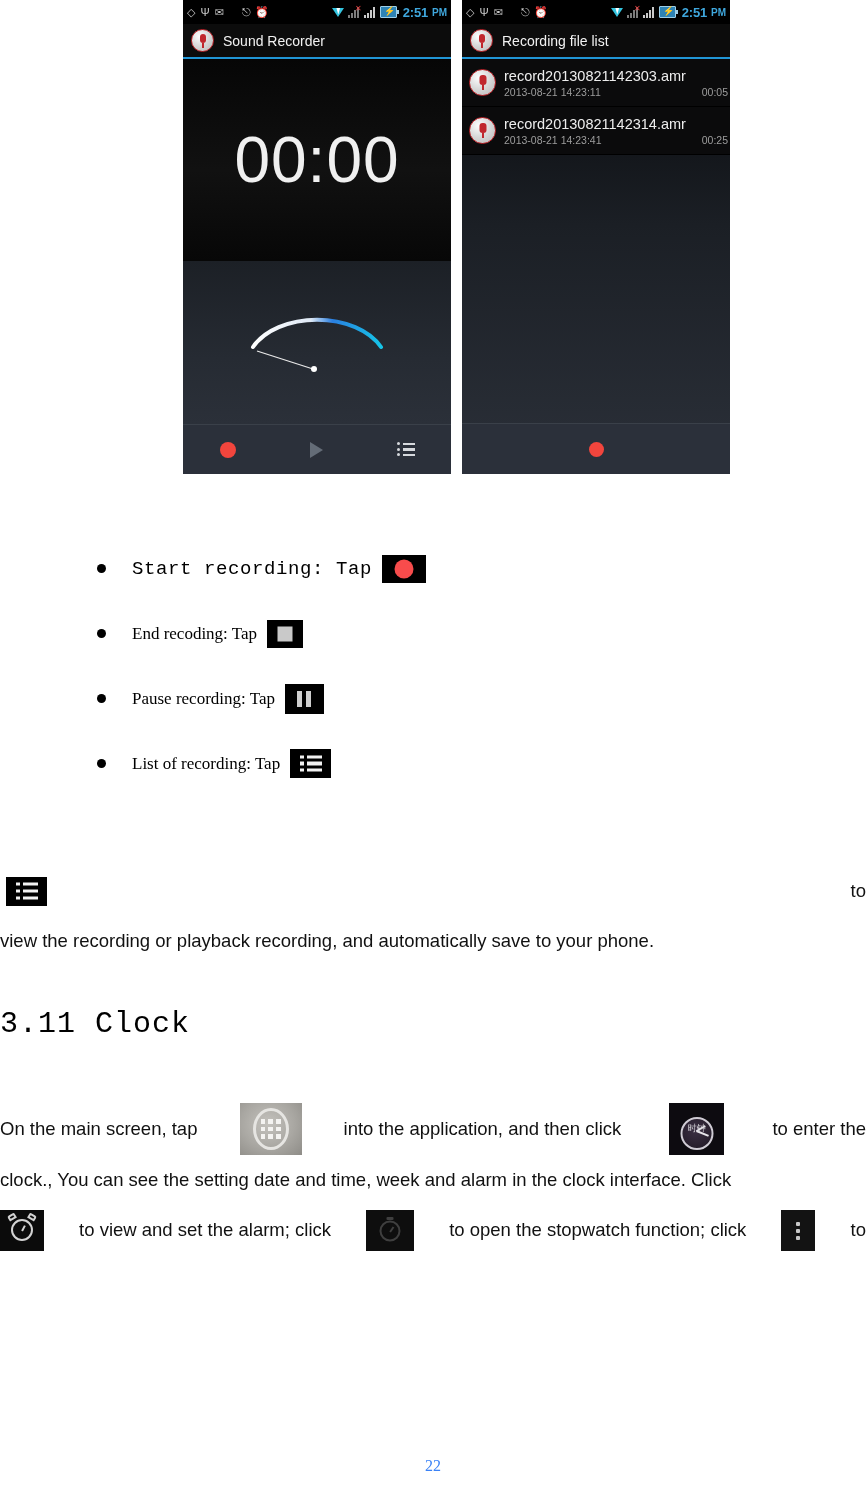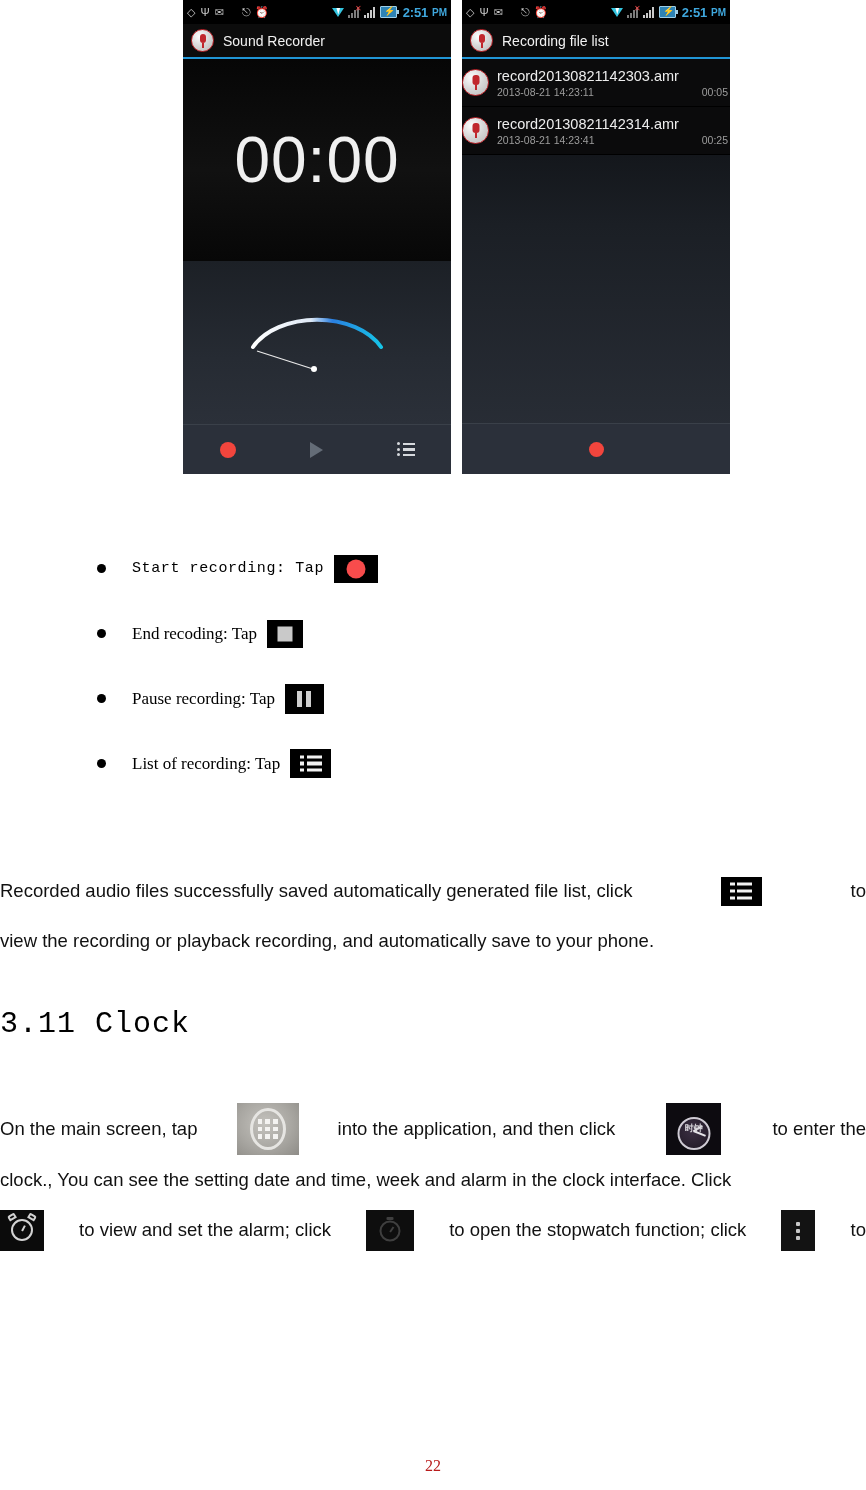--- a/index.html
+++ b/index.html
@@ -205,20 +205,21 @@
 
   
   .list-body {
     height: 415px;
     background: linear-gradient(180deg,#0a0c0f 0%, #1b1f25 40%, #2b3039 100%);
     position:relative;
   }
   .file-row {
     height: 48px;
     display:flex; align-items:center;
+    padding-left:7px;
     border-bottom:1px solid #000000;
     background: #0b0b0c;
     box-sizing:border-box;
   }
   .file-row .mic-badge { width:27px; height:27px; }
   .file-row .mic-badge::before{ top:5px; width:7px; height:10px; }
   .file-row .mic-badge::after{ top:15px; height:5px; }
   .file-meta { margin-left:8px; flex:1; min-width:0; }
   .fname {
     color:#ededed; font-size:14.5px; white-space:nowrap;
@@ -244,21 +245,21 @@
     padding-left:97px;
     box-sizing:border-box;
   }
   .bullet .dot {
     width:9px; height:9px; border-radius:50%; background:#000;
     flex:none; margin-right:26px;
   }
   .bullet .btxt { font-size:17px; white-space:nowrap; }
   .bullet.mono .btxt {
     font-family:"Liberation Mono", monospace;
-    font-size:15px; letter-spacing:0.6px;
+    font-size:19px; letter-spacing:0.6px;
   }
   .bullet .gap { width:10px; flex:none; }
 
   .inline-ico {
     display:inline-block;
     background:#000;
     vertical-align:middle;
     position:relative;
     flex:none;
   }
@@ -390,21 +391,21 @@
   .ii-overflow i{
     position:absolute; left:50%; transform:translateX(-50%);
     width:4px; height:4px; border-radius:1px; background:#c8c8c8;
   }
   .ii-overflow i:nth-child(1){ top:12px; }
   .ii-overflow i:nth-child(2){ top:19px; }
   .ii-overflow i:nth-child(3){ top:26px; }
 
   .pagenum {
     position:absolute; left:0; top:1457px; width:866px;
-    text-align:center; font-size:16px; color:#b91c1c;
+    text-align:center; font-size:16px; color:#3b82f6;
     font-family:"Liberation Serif", serif;
   }
 </style>
 </head>
 <body>
 
 <div class="shots">
 
   <div class="phone left">
 
@@ -601,21 +602,20 @@
           <b></b>
           <b></b>
           <b></b>
         </span>
     </span>
   </div>
 </div>
 
 <div class="para" id="para-saved">
   <span class="ln just">
-    <span class="w">Recorded  audio  files  successfully  saved  automatically  generated  file  list,  click</span>
     <span class="inline-ico ii-listico" style="margin:0 6px;">
       <span class="g">
           <i></i>
           <i></i>
           <i></i>
           <b></b>
           <b></b>
           <b></b>
         </span>
     </span>
@@ -638,21 +638,21 @@
           <span></span>
           <span></span>
           <span></span>
           <span></span>
           <span></span>
           <span></span>
           <span></span>
         </span>
     </span>
     <span class="w">into the application, and then click</span>
-    <span class="ii-clock" style="margin:0 20px;font-weight:bold;">
+    <span class="ii-clock" style="margin:0 14px;">
       <span class="face">
           <span class="hh"></span>
           <span class="mh"></span>
         </span>
       <span class="cn">时钟</span>
     </span>
     <span class="w">to enter the</span>
   </span>
 
   <span class="ln">clock., You can see the setting date and time, week and alarm in the clock interface. Click</span>

